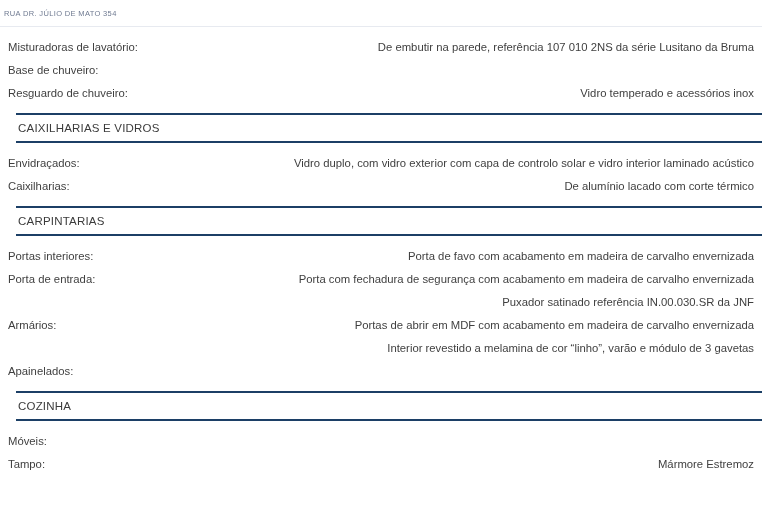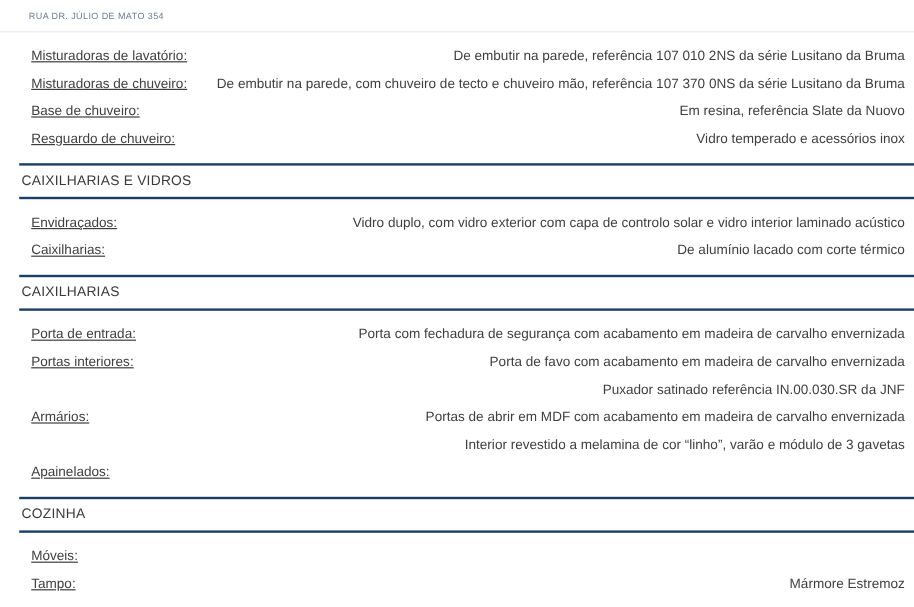--- a/index.html
+++ b/index.html
@@ -12,21 +12,21 @@
     background: #ffffff;
     font-family: "Liberation Sans", sans-serif;
     color: #3b3b3b;
     overflow: hidden;
     position: relative;
   }
 
   
   .page-header {
     height: 27px;
-    padding-left: 24px;
+    padding-left: 4px;
     display: flex;
     align-items: center;
     background: #ffffff;
     border-bottom: 1px solid #e7eaf0;
     box-sizing: border-box;
   }
   .page-header .addr {
     font-size: 7.5px;
     letter-spacing: 0.35px;
     color: #6f7a91;
@@ -86,24 +86,23 @@
     display: flex;
     align-items: flex-start;
     min-height: 23px;
     line-height: 23px;
     font-size: 11.3px;
     color: #3f3f3f;
   }
   .row .label {
     width: 152px;
     flex: 0 0 152px;
-    padding-left: 26px;
+    padding-left: 8px;
     box-sizing: border-box;
     white-space: nowrap;
-    text-decoration: underline;
   }
   .row .value {
     flex: 1 1 auto;
     padding-right: 8px;
     white-space: nowrap;
     overflow: hidden;
     text-align: right;
   }
   .row.continuation .label {
     
@@ -124,28 +123,23 @@
 
   <div class="pad-top-sm"></div>
 
   <div class="rows">
 
     <div class="row">
       <div class="label">Misturadoras de lavatório:</div>
       <div class="value">De embutir na parede, referência 107 010 2NS da série Lusitano da Bruma</div>
     </div>
 
-    <div class="row">
-      <div class="label">Misturadoras de chuveiro:</div>
-      <div class="value">De embutir na parede, com chuveiro de tecto e chuveiro mão, referência 107 370 0NS da série Lusitano da Bruma</div>
-    </div>
 
     <div class="row">
       <div class="label">Base de chuveiro:</div>
-      <div class="value">Em resina, referência Slate da Nuovo</div>
     </div>
 
     <div class="row">
       <div class="label">Resguardo de chuveiro:</div>
       <div class="value">Vidro temperado e acessórios inox</div>
     </div>
 
   </div>
 
   <div class="pad-bottom-sm"></div>
@@ -161,32 +155,32 @@
       <div class="value">Vidro duplo, com vidro exterior com capa de controlo solar e vidro interior laminado acústico</div>
     </div>
     <div class="row">
       <div class="label">Caixilharias:</div>
       <div class="value">De alumínio lacado com corte térmico</div>
     </div>
   </div>
   <div class="pad-bottom-sm"></div>
 
   <div class="rule"></div>
-  <div class="section-title">CAIXILHARIAS</div>
+  <div class="section-title">CARPINTARIAS</div>
   <div class="rule thin"></div>
 
   <div class="pad-top-sm"></div>
   <div class="rows">
+    <div class="row">
+      <div class="label">Portas interiores:</div>
+      <div class="value">Porta de favo com acabamento em madeira de carvalho envernizada</div>
+    </div>
     <div class="row">
       <div class="label">Porta de entrada:</div>
       <div class="value">Porta com fechadura de segurança com acabamento em madeira de carvalho envernizada</div>
-    </div>
-    <div class="row">
-      <div class="label">Portas interiores:</div>
-      <div class="value">Porta de favo com acabamento em madeira de carvalho envernizada</div>
     </div>
     <div class="row continuation">
       <div class="label"></div>
       <div class="value">Puxador satinado referência IN.00.030.SR da JNF</div>
     </div>
     <div class="row">
       <div class="label">Armários:</div>
       <div class="value">Portas de abrir em MDF com acabamento em madeira de carvalho envernizada</div>
     </div>
     <div class="row continuation">

